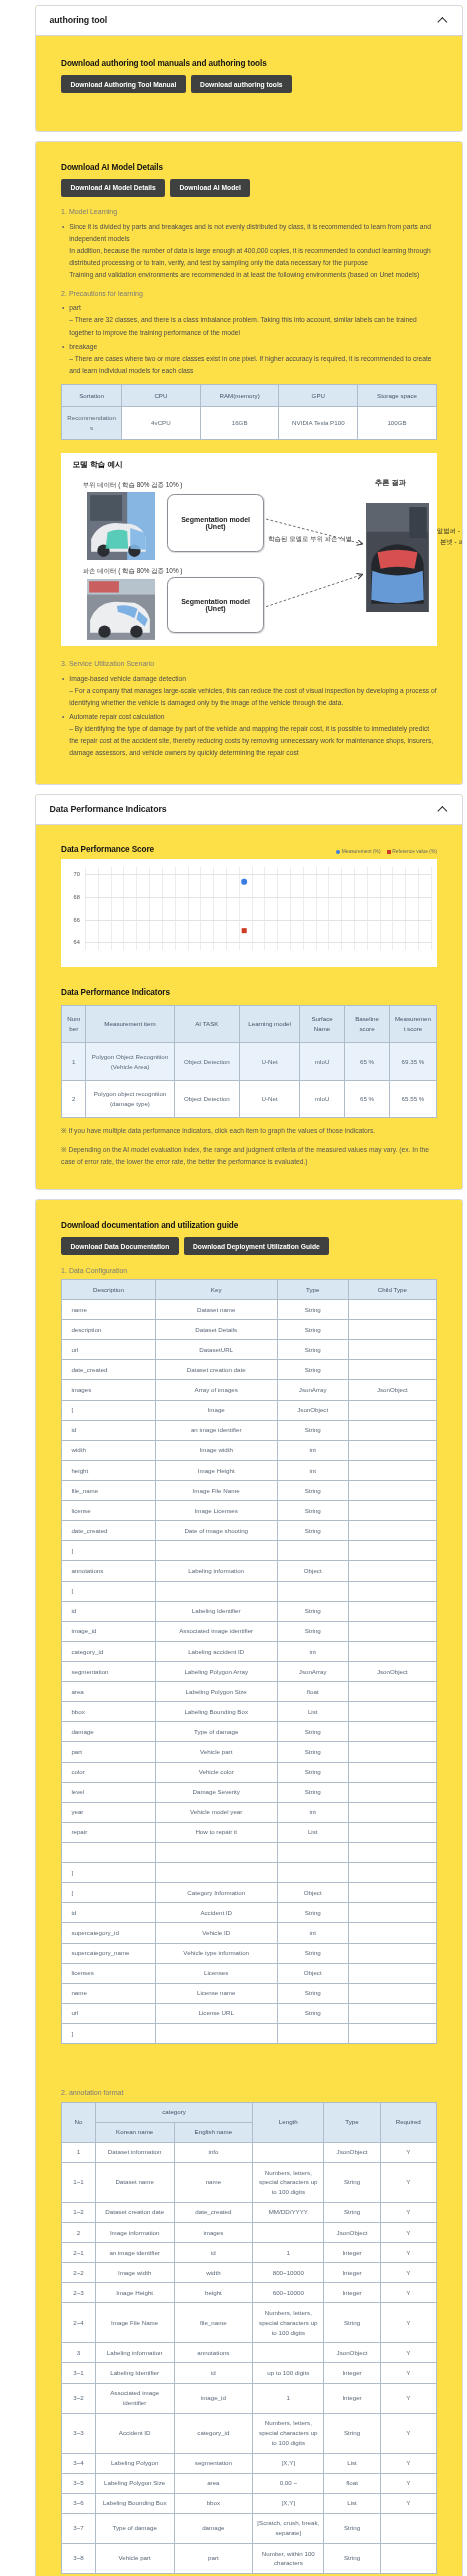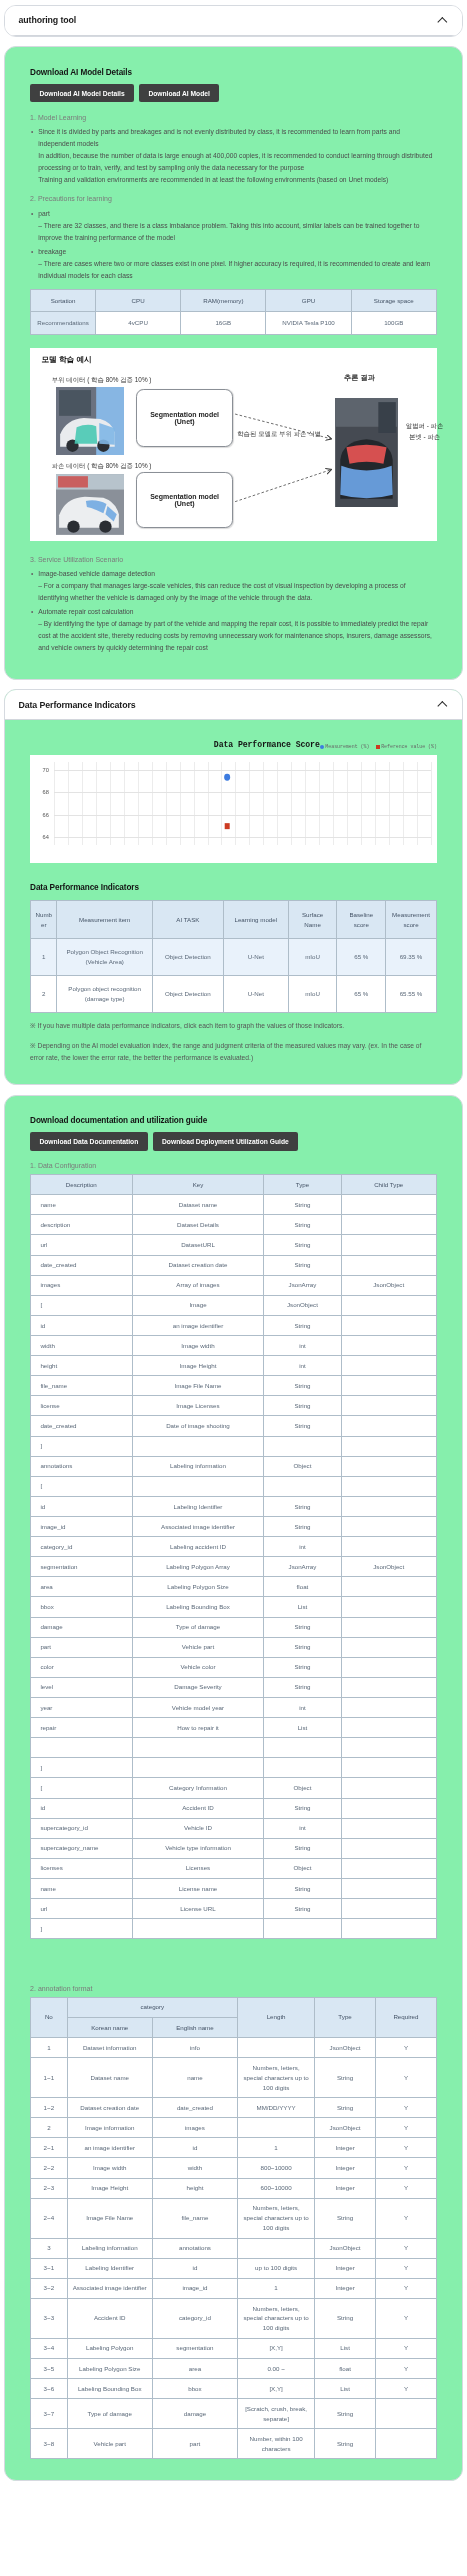--- a/index.html
+++ b/index.html
@@ -1,19 +1,19 @@
 <!DOCTYPE html>
 <html style="font-size:8.2px"><head>
 <meta charset="utf-8">
 <style>
   * { margin:0; padding:0; box-sizing:border-box; }
   html,body { background:#fff; font-family:"Liberation Sans", sans-serif; }
   body { width:467px; margin:0 auto; padding:5.2px 4.1px 7.2px; color:#4b4b4b; }
 
-  .card { border:0.5px solid #d6dae0; border-radius:12px; overflow:hidden; background:#86efac; margin-bottom:9.3px; }
+  .card { border:0.5px solid #d6dae0; border-radius:3px; overflow:hidden; background:#fde047; margin-bottom:9.3px;margin-left:31px; }
   .card-header { background:#fff; display:flex; align-items:center; justify-content:space-between;
                  padding:9.3px 13.4px; border-bottom:0.5px solid #d2d6dc; cursor:pointer; }
   .card-title { font-size:8.8px; font-weight:700; color:#1b1b1b; letter-spacing:-0.1px; }
   .chev { width:6.7px; height:6.7px; border-left:1.3px solid #2a2a2a; border-top:1.3px solid #2a2a2a;
           transform:rotate(45deg) translate(1px,1px); margin-right:3.1px; }
   .card-body { padding:20.6px 25px; }
 
   .sec-heading { font-size:8.2px; font-weight:700; color:#141414; margin-bottom:7.2px; letter-spacing:-0.1px; }
   .btn-row { display:flex; gap:5.2px; margin-bottom:11.3px; }
   .dark-btn { background:#3f4040; color:#fff; font-size:6.7px; font-weight:700; border:none;
@@ -41,21 +41,21 @@
   .dg-title { position:absolute; left:11.3px; top:7.2px; font-size:7.7px; font-weight:700; color:#111; }
   .dg-label { position:absolute; font-size:6.4px; color:#333; }
   .dg-box { position:absolute; border:0.8px solid #8a8f96; border-radius:7.7px; background:#fff;
             display:flex; flex-direction:column; align-items:center; justify-content:center;
             font-size:7px; font-weight:600; color:#222; box-shadow:0.5px 0.5px 1px rgba(0,0,0,.15); }
   .dg-photo { position:absolute; overflow:hidden; }
   .dg-result-labels { position:absolute; font-size:6.4px; color:#222; text-align:center; line-height:1.7; }
   .dg-arrows { position:absolute; inset:0; pointer-events:none; }
 
   
-  .score-row { display:flex; justify-content:flex-end; align-items:flex-end; margin-bottom:5.2px;font-family:Liberation Mono, monospace; }
+  .score-row { display:flex; justify-content:space-between; align-items:flex-end; margin-bottom:5.2px; }
   .legend { font-size:4.9px; color:#666; display:flex; gap:6.2px; align-items:center; }
   .leg-item { display:flex; align-items:center; gap:1.5px; }
   .leg-marker { display:inline-block; }
   .chart-box { background:#fff; height:108px; position:relative; padding:7.2px 6.2px 17.5px 24px; }
   .plot { position:relative; width:100%; height:100%; }
   .gl-h { position:absolute; left:0; right:0; height:0.5px; background:#e3e3e3; }
   .gl-v { position:absolute; top:0; bottom:0; width:0.5px; background:#ececec; }
   .ytick { position:absolute; right:calc(100% + 5.2px); transform:translateY(-50%); font-size:5.7px; color:#555; }
   .marker { position:absolute; transform:translate(-50%,-50%); }
   .marker.circle { width:5.7px; height:6.7px; border-radius:50%; }
@@ -63,20 +63,27 @@
 
   .gap-lg { height:36px; }
 </style>
 </head>
 <body>
 
 <section class="card">
   <div class="card-header">
     <span class="card-title">authoring tool</span>
     <span class="chev"></span>
+  </div>
+  <div class="card-body" style="padding:23px 25px 26px;">
+    <div class="sec-heading">Download authoring tool manuals and authoring tools</div>
+    <div class="btn-row">
+      <button class="dark-btn">Download Authoring Tool Manual</button>
+      <button class="dark-btn">Download authoring tools</button>
+    </div>
   </div>
 </section>
 
 <section class="card">
   <div class="card-body">
     <div class="sec-heading">Download AI Model Details</div>
     <div class="btn-row">
       <button class="dark-btn">Download AI Model Details</button>
       <button class="dark-btn">Download AI Model</button>
     </div>

